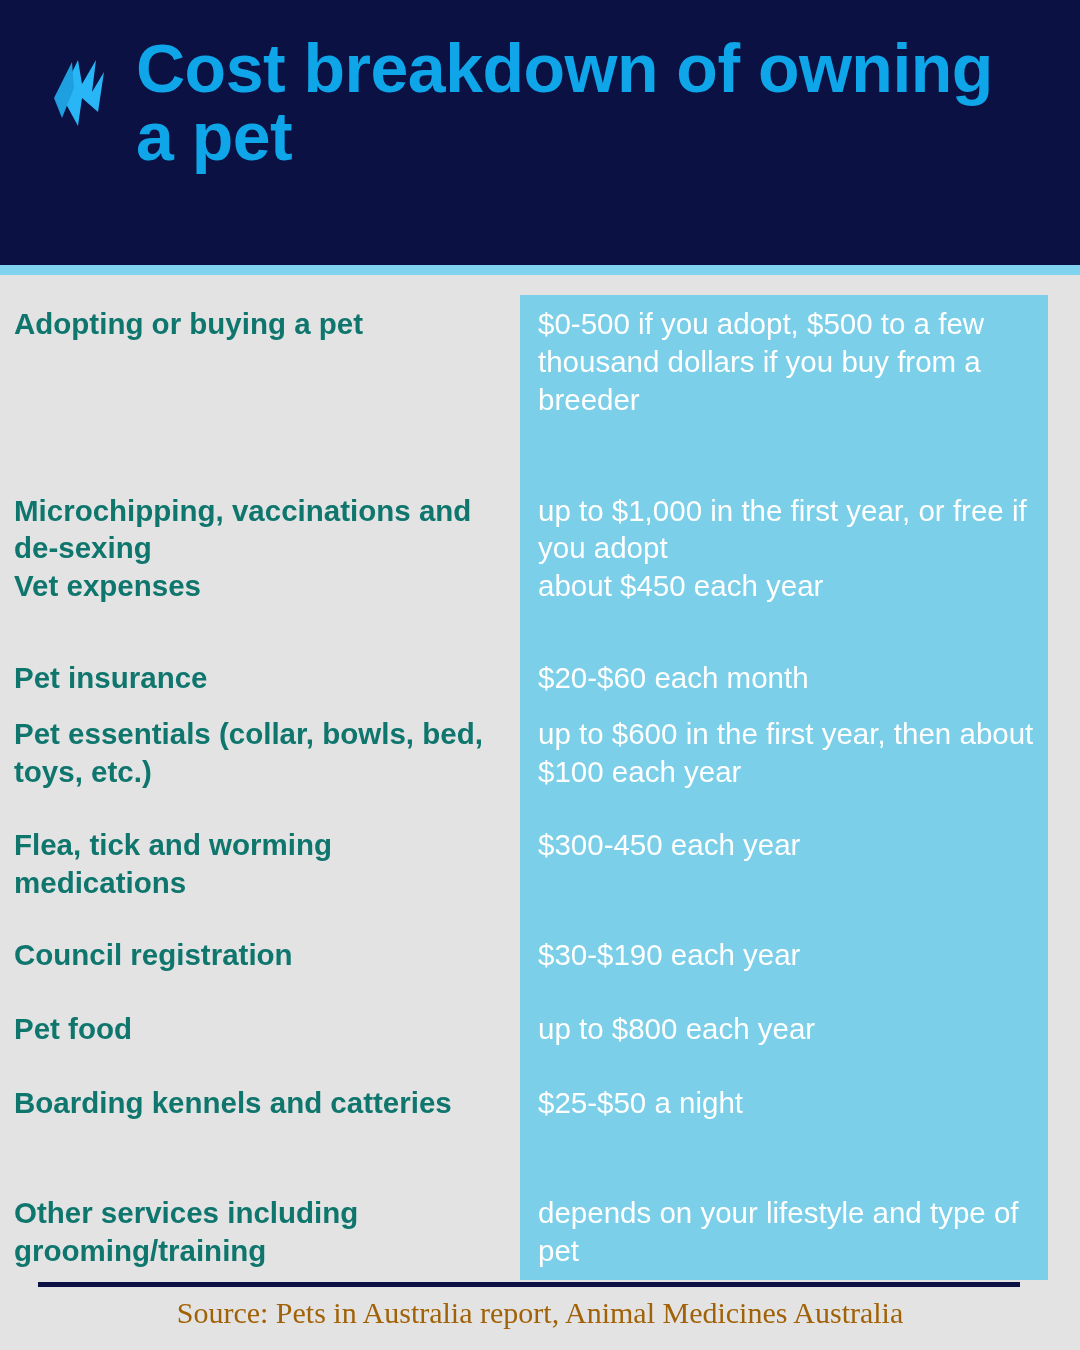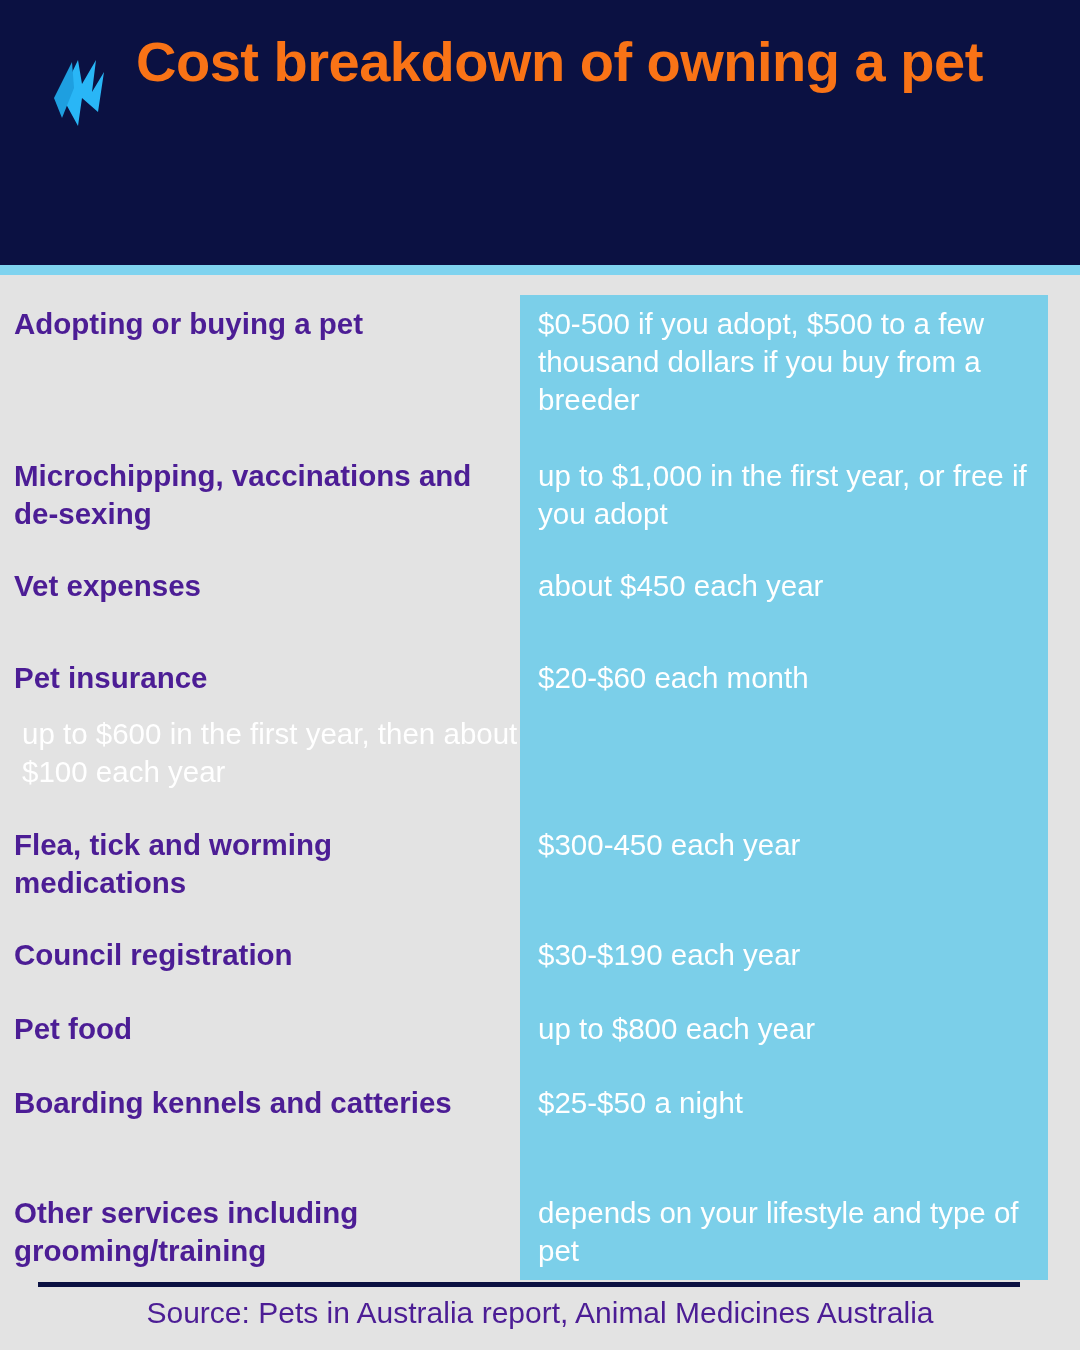--- a/index.html
+++ b/index.html
@@ -37,22 +37,22 @@
     align-items: flex-start;
   }
   .logo {
     width: 66px;
     height: 70px;
     flex: 0 0 auto;
     margin-top: 24px;
     margin-right: 18px;
   }
   .title {
-    color: #f97316;
-    font-size: 56px;
+    color: #0ea5e9;
+    font-size: 68px;
     line-height: 1.0;
     font-weight: bold;
     letter-spacing: -0.5px;
     margin: 0;
     max-width: 900px;
   }
   .header-rule {
     position: absolute;
     left: 0;
     top: 265px;
@@ -86,21 +86,21 @@
   .row {
     display: flex;
     align-items: flex-start;
     position: relative;
   }
   .label {
     width: 516px;
     box-sizing: border-box;
     padding-left: 14px;
     padding-right: 8px;
-    color: #4c1d95;
+    color: #0f766e;
     font-size: 29.5px;
     font-weight: bold;
     line-height: 1.28;
   }
   .value {
     width: 564px;
     box-sizing: border-box;
     padding-left: 22px;
     padding-right: 14px;
     color: #ffffff;
@@ -124,24 +124,24 @@
     width: 982px;
     height: 5px;
     background: #0b1142;
   }
   .source {
     position: absolute;
     left: 0;
     top: 14px;
     width: 1080px;
     text-align: center;
-    color: #4c1d95;
+    color: #a16207;
     font-size: 30px;
     font-weight: normal;
-    font-family: Liberation Sans, sans-serif;
+    font-family: Liberation Serif, serif;
   }
 </style>
 </head>
 <body>
 
 <div class="page">
 
   <div class="header">
     <div class="header-inner">
       <span class="logo">
@@ -157,36 +157,37 @@
 
   <div class="table">
     <div class="value-band"></div>
     <div class="rows">
 
       <div class="row" style="height:152px;padding-top:30px;">
         <div class="label">Adopting or buying a pet</div>
         <div class="value">$0-500 if you adopt, $500 to a few thousand dollars if you buy from a breeder</div>
       </div>
 
-      <div class="row" style="height:110px;">
+      <div class="row" style="height:110px;align-items:flex-end;">
         <div class="label">Microchipping, vaccinations and de-sexing</div>
         <div class="value">up to $1,000 in the first year, or free if you adopt</div>
       </div>
 
       <div class="row" style="height:74px;">
         <div class="label">Vet expenses</div>
         <div class="value">about $450 each year</div>
       </div>
 
       <div class="row" style="height:74px;align-items:center;">
         <div class="label">Pet insurance</div>
         <div class="value">$20-$60 each month</div>
       </div>
 
       <div class="row" style="height:111px;">
+        <div class="label">Pet essentials (collar, bowls, bed, toys, etc.)</div>
         <div class="value">up to $600 in the first year, then about $100 each year</div>
       </div>
 
       <div class="row" style="height:110px;">
         <div class="label">Flea, tick and worming medications</div>
         <div class="value">$300-450 each year</div>
       </div>
 
       <div class="row" style="height:74px;">
         <div class="label">Council registration</div>

